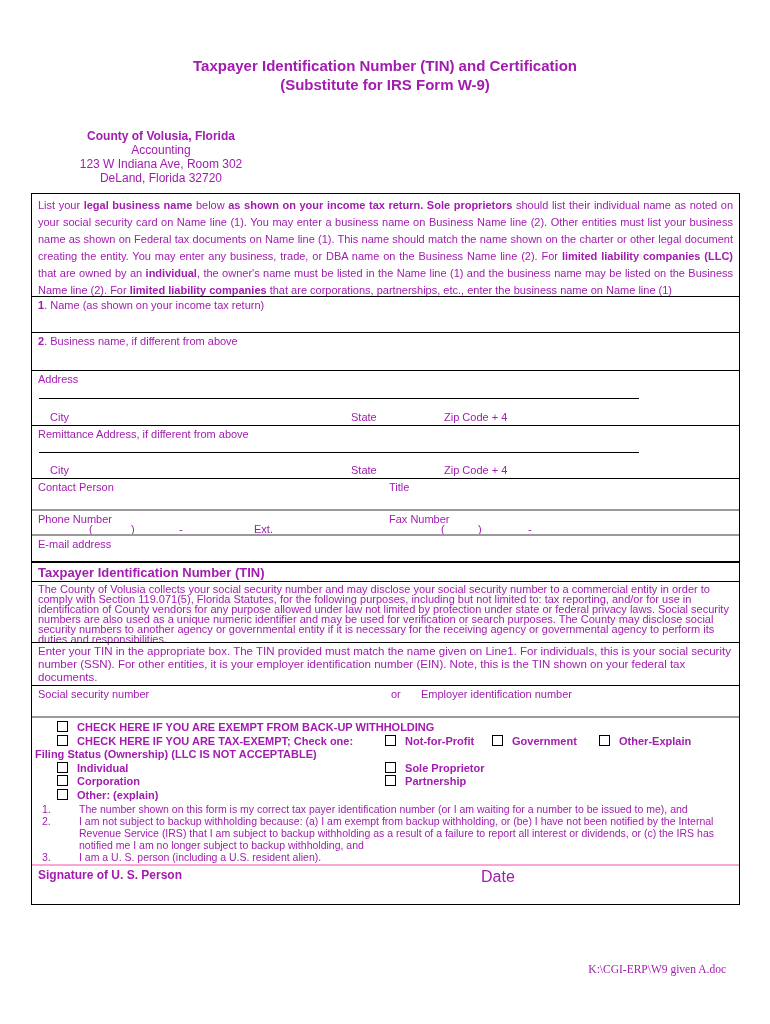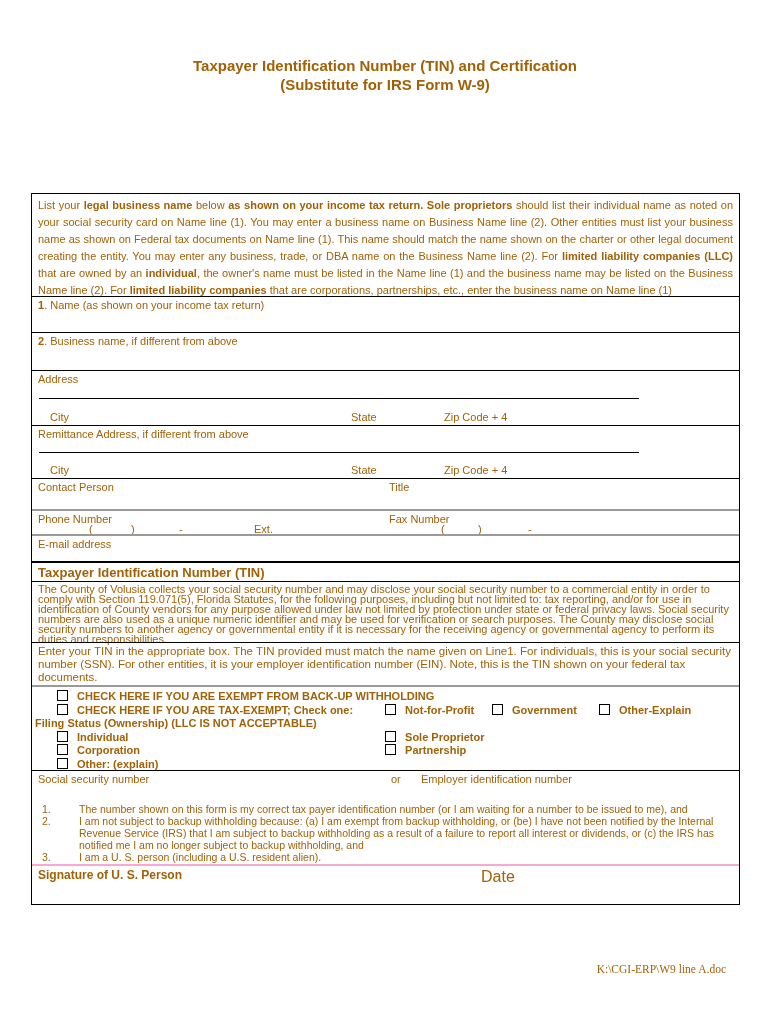--- a/index.html
+++ b/index.html
@@ -1,16 +1,16 @@
 <!DOCTYPE html>
 <html><head>
 <meta charset="utf-8">
 <style>
   html,body{margin:0;padding:0;background:#fff;}
-  .page{position:relative;width:770px;height:1024px;background:#fff;color:#a16207;
+  .page{position:relative;width:770px;height:1024px;background:#fff;color:#a21caf;
         font-family:"Liberation Sans",sans-serif;overflow:hidden;}
   .title{position:absolute;top:56px;left:0;width:100%;text-align:center;
          font-weight:bold;font-size:15px;line-height:19px;}
   .hdr{position:absolute;top:129px;left:0;width:100%;height:60px;}
   .agency{position:absolute;left:76px;width:170px;text-align:center;font-size:12px;line-height:14px;}
   .agency .nm{font-weight:bold;}
   .notice{position:absolute;left:295px;width:430px;font-weight:bold;font-size:12.5px;
           line-height:17px;text-align:justify;}
   .form-table{position:absolute;left:31px;top:193px;width:707px;border:1px solid #000;}
   .row{position:relative;box-sizing:border-box;font-size:11px;}
@@ -56,20 +56,26 @@
 <body>
 
 <div class="page">
 
   <div class="title">
     <div>Taxpayer Identification Number (TIN) and Certification</div>
     <div>(Substitute for IRS Form W-9)</div>
   </div>
 
   <div class="hdr">
+    <div class="agency">
+      <div class="nm">County of Volusia, Florida</div>
+      <div>Accounting</div>
+      <div>123 W Indiana Ave, Room 302</div>
+      <div>DeLand, Florida 32720</div>
+    </div>
   </div>
 
   <div class="form-table">
 
     <div class="row r-intro"><span>List your </span><span style="font-weight: bold;">legal business name</span><span> below </span><span style="font-weight: bold;">as shown on your income tax return.  Sole proprietors</span><span> should list their individual name as noted on your social security card on Name line (1).  You may enter a business name on Business Name line (2).  Other entities must list your business name as shown on Federal tax documents on Name line (1).  This name should match the name shown on the charter or other legal document creating the entity.  You may enter any business, trade, or DBA name on the Business Name line (2).  For </span><span style="font-weight: bold;">limited liability companies (LLC)</span><span> that are owned by an </span><span style="font-weight: bold;">individual</span><span>, the owner's name must be listed in the Name line (1) and the business name may be listed on the Business Name line (2).  For </span><span style="font-weight: bold;">limited liability companies</span><span> that are corporations, partnerships, etc., enter the business name on Name line (1)</span></div>
 
     <div class="row r-name">
       <span><span style="font-weight: bold;">1</span><span>.  Name (as shown on your income tax return)</span></span>
     </div>
 
@@ -117,70 +123,70 @@
     <div class="row r-email">
       <span class="lbl">E-mail address</span>
     </div>
 
     <div class="row r-tinhdr">Taxpayer Identification Number (TIN)</div>
 
     <div class="row r-privacy">The County of Volusia collects your social security number and may disclose your social security number to a commercial entity in order to comply with Section 119.071(5), Florida Statutes, for the following purposes, including but not limited to: tax reporting, and/or for use in identification of County vendors for any purpose allowed under law not limited by protection under state or federal privacy laws. Social security numbers are also used as a unique numeric identifier and may be used for verification or search purposes. The County may disclose social security numbers to another agency or governmental entity if it is necessary for the receiving agency or governmental agency to perform its duties and responsibilities.</div>
 
     <div class="row r-enter">Enter your TIN in the appropriate box.  The TIN provided must match the name given on Line1.  For individuals, this is your social security number (SSN).  For other entities, it is your employer identification number (EIN).  Note, this is the TIN shown on your federal tax documents.</div>
 
-    <div class="row r-check">
-      <div class="cbline">
-        <span class="cb"></span>
-        <span>CHECK HERE IF YOU ARE EXEMPT  FROM BACK-UP WITHHOLDING</span>
-      </div>
-      <div class="cbline">
-        <span class="cb"></span>
-        <span>CHECK HERE IF YOU ARE TAX-EXEMPT;  Check one:</span>
-        <span class="col2">
-          <span class="cb"></span>
-          <span>Not-for-Profit</span>
-        </span>
-        <span class="col3">
-          <span class="cb"></span>
-          <span>Government</span>
-        </span>
-        <span class="col4">
-          <span class="cb"></span>
-          <span>Other-Explain</span>
-        </span>
-      </div>
-      <div class="cbline fs">Filing Status (Ownership)  (LLC IS NOT ACCEPTABLE)</div>
-      <div class="cbline">
-        <span class="cb"></span>
-        <span>Individual</span>
-        <span class="col2">
-          <span class="cb"></span>
-          <span>Sole Proprietor</span>
-        </span>
-      </div>
-      <div class="cbline">
-        <span class="cb"></span>
-        <span>Corporation</span>
-        <span class="col2">
-          <span class="cb"></span>
-          <span>Partnership</span>
-        </span>
-      </div>
-      <div class="cbline">
-        <span class="cb"></span>
-        <span>Other: (explain)</span>
-      </div>
-    </div>
-
     <div class="row r-ssn">
       <span class="lbl">Social security number</span>
       <span class="abs" style="top:2px;left:359px;">or</span>
       <span class="abs" style="top:2px;left:389px;">Employer identification number</span>
     </div>
 
+    <div class="row r-check">
+      <div class="cbline">
+        <span class="cb"></span>
+        <span>CHECK HERE IF YOU ARE EXEMPT  FROM BACK-UP WITHHOLDING</span>
+      </div>
+      <div class="cbline">
+        <span class="cb"></span>
+        <span>CHECK HERE IF YOU ARE TAX-EXEMPT;  Check one:</span>
+        <span class="col2">
+          <span class="cb"></span>
+          <span>Not-for-Profit</span>
+        </span>
+        <span class="col3">
+          <span class="cb"></span>
+          <span>Government</span>
+        </span>
+        <span class="col4">
+          <span class="cb"></span>
+          <span>Other-Explain</span>
+        </span>
+      </div>
+      <div class="cbline fs">Filing Status (Ownership)  (LLC IS NOT ACCEPTABLE)</div>
+      <div class="cbline">
+        <span class="cb"></span>
+        <span>Individual</span>
+        <span class="col2">
+          <span class="cb"></span>
+          <span>Sole Proprietor</span>
+        </span>
+      </div>
+      <div class="cbline">
+        <span class="cb"></span>
+        <span>Corporation</span>
+        <span class="col2">
+          <span class="cb"></span>
+          <span>Partnership</span>
+        </span>
+      </div>
+      <div class="cbline">
+        <span class="cb"></span>
+        <span>Other: (explain)</span>
+      </div>
+    </div>
+
 
     <div class="row r-certlist">
       <div class="citem">
         <span class="cnum">1.</span>
         <span class="ctext">The number shown on this form is my correct tax payer identification number (or I am waiting for a number to be issued to me), and</span>
       </div>
       <div class="citem">
         <span class="cnum">2.</span>
         <span class="ctext">I am not subject to backup withholding because: (a) I am exempt from backup withholding, or (be) I have not been notified by the Internal Revenue Service (IRS) that I am subject to backup withholding as a result of a failure to report all interest or dividends, or (c) the IRS has notified me I am no longer subject to backup withholding, and</span>
       </div>
@@ -190,15 +196,15 @@
       </div>
     </div>
 
     <div class="row r-sig">
       <span class="lbl bold" style="font-size:12px;">Signature of U. S. Person</span>
       <span class="abs" style="top:2px;left:449px;font-size:16px;">Date</span>
     </div>
 
   </div>
 
-  <div class="footer">K:\CGI-ERP\W9 line A.doc</div>
+  <div class="footer">K:\CGI-ERP\W9 given A.doc</div>
 
 </div>
 
 </body></html>

